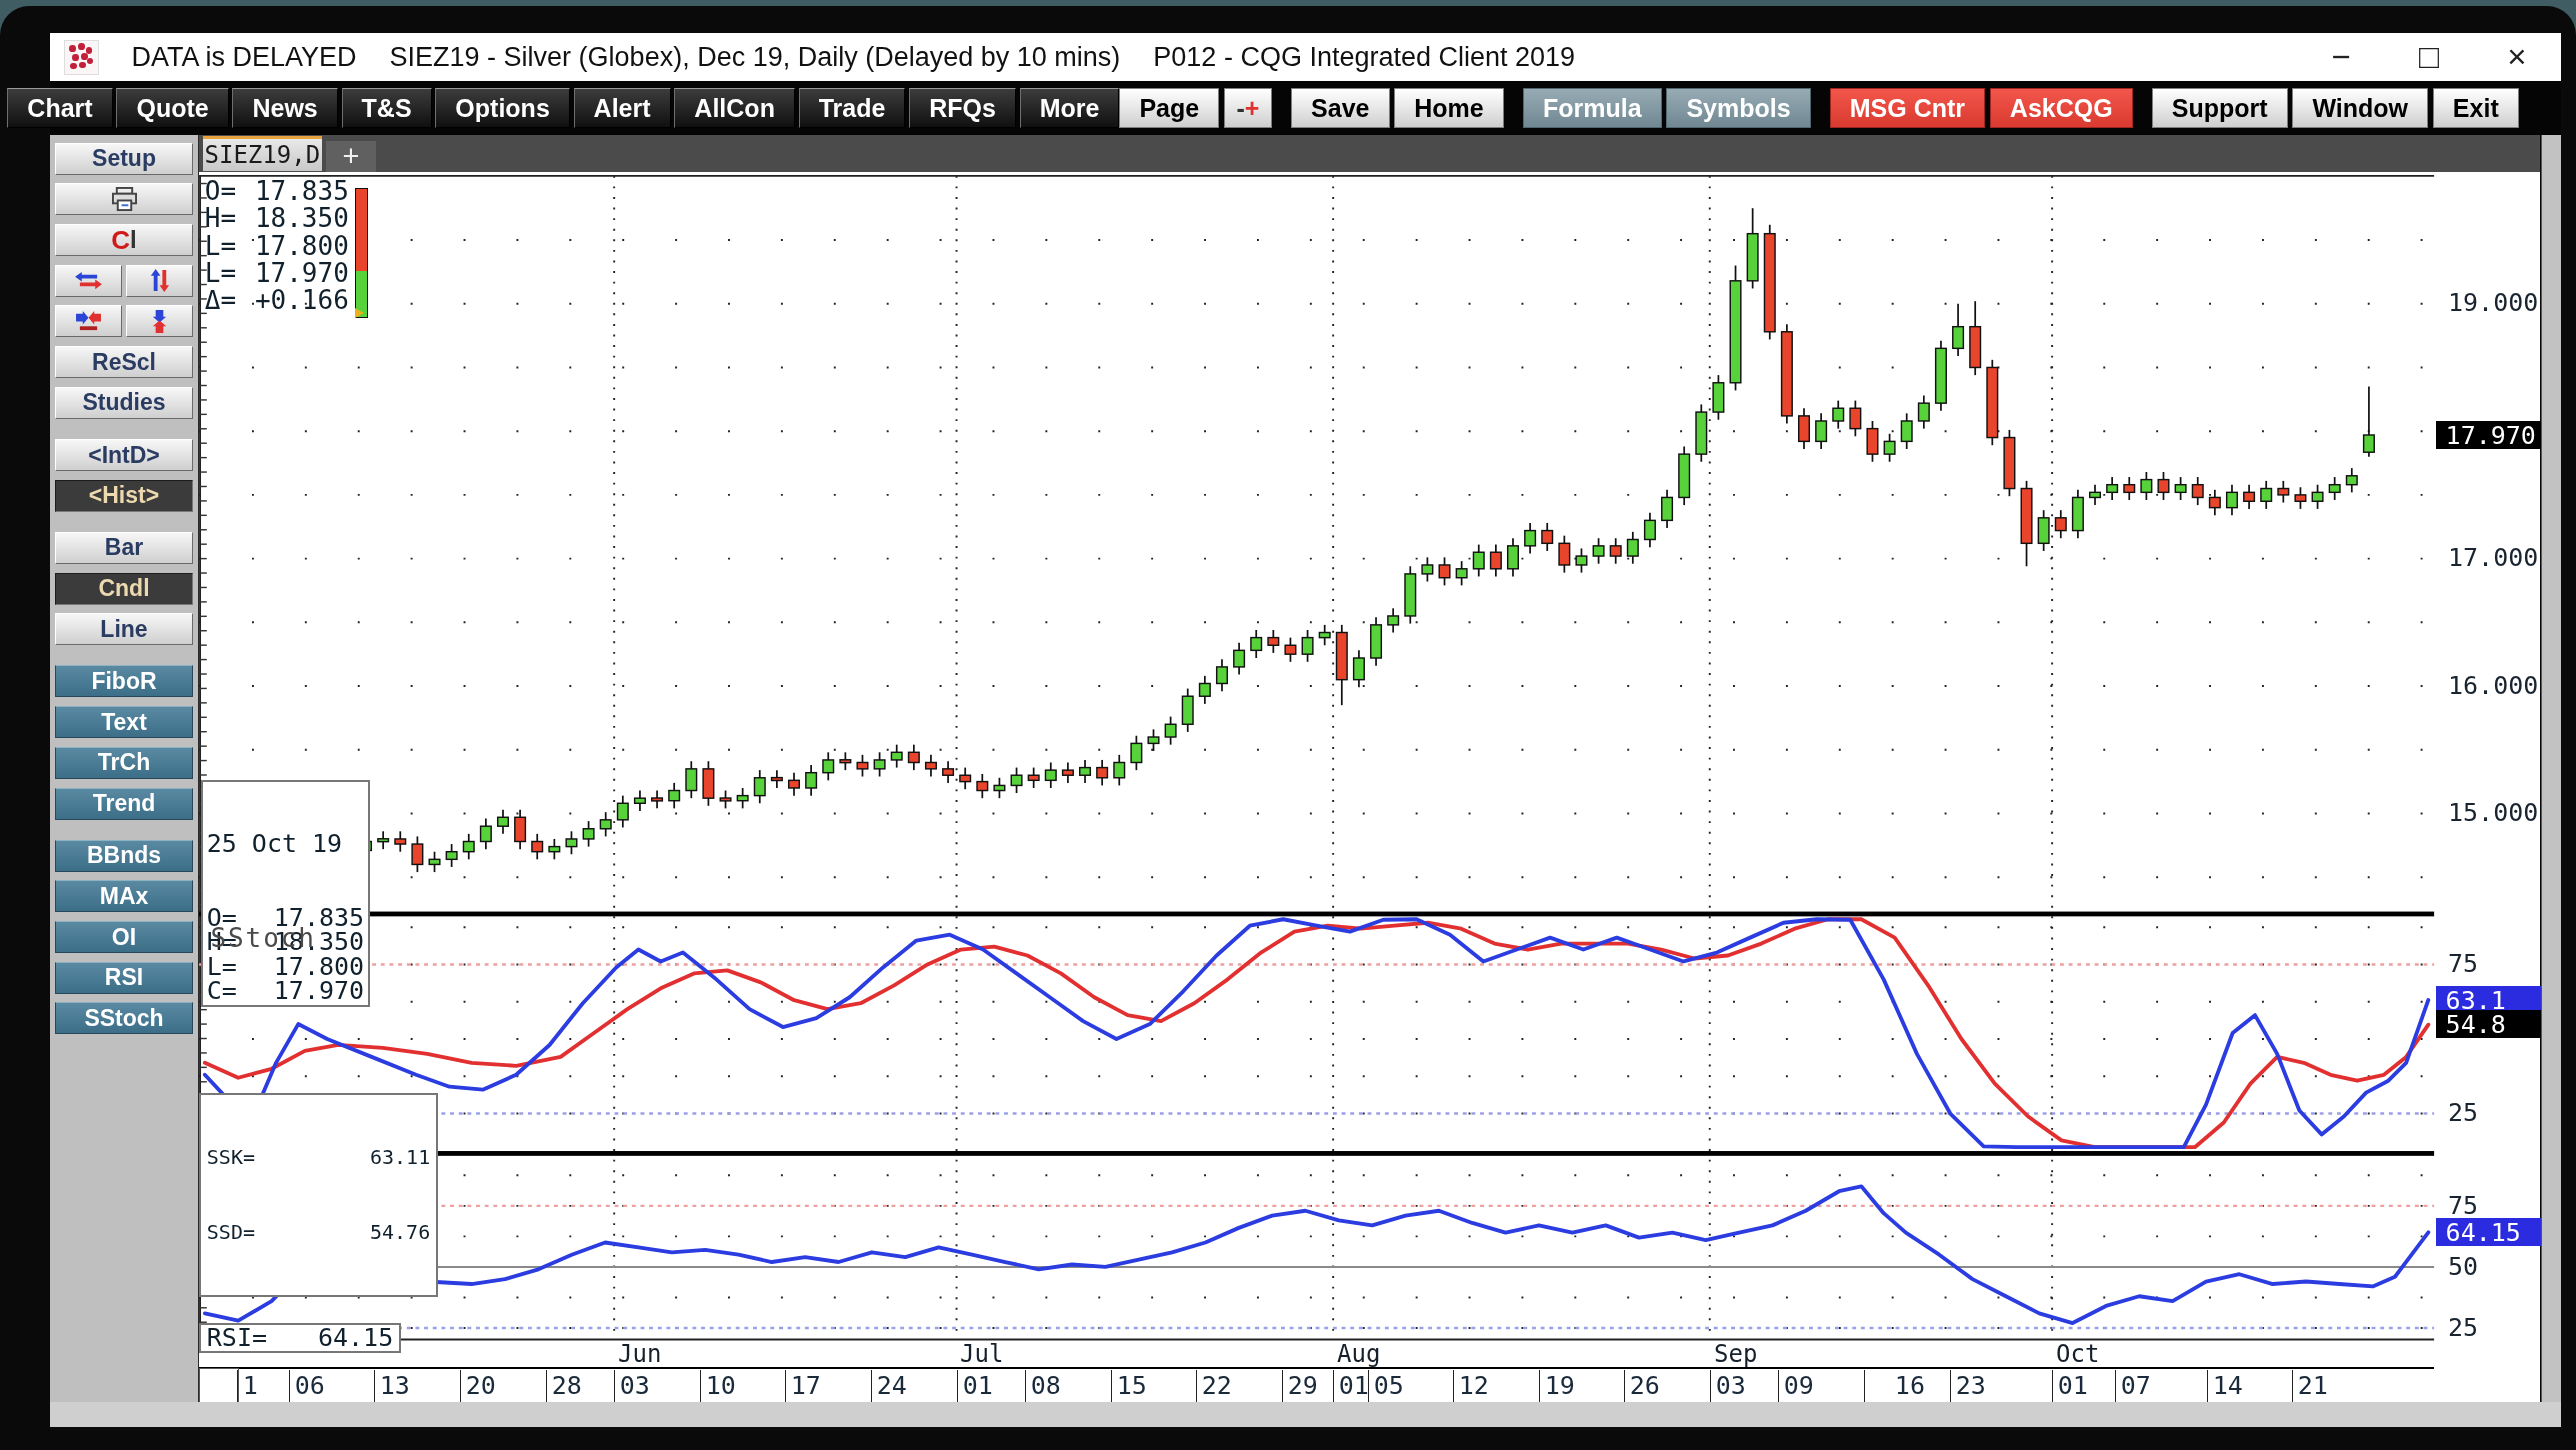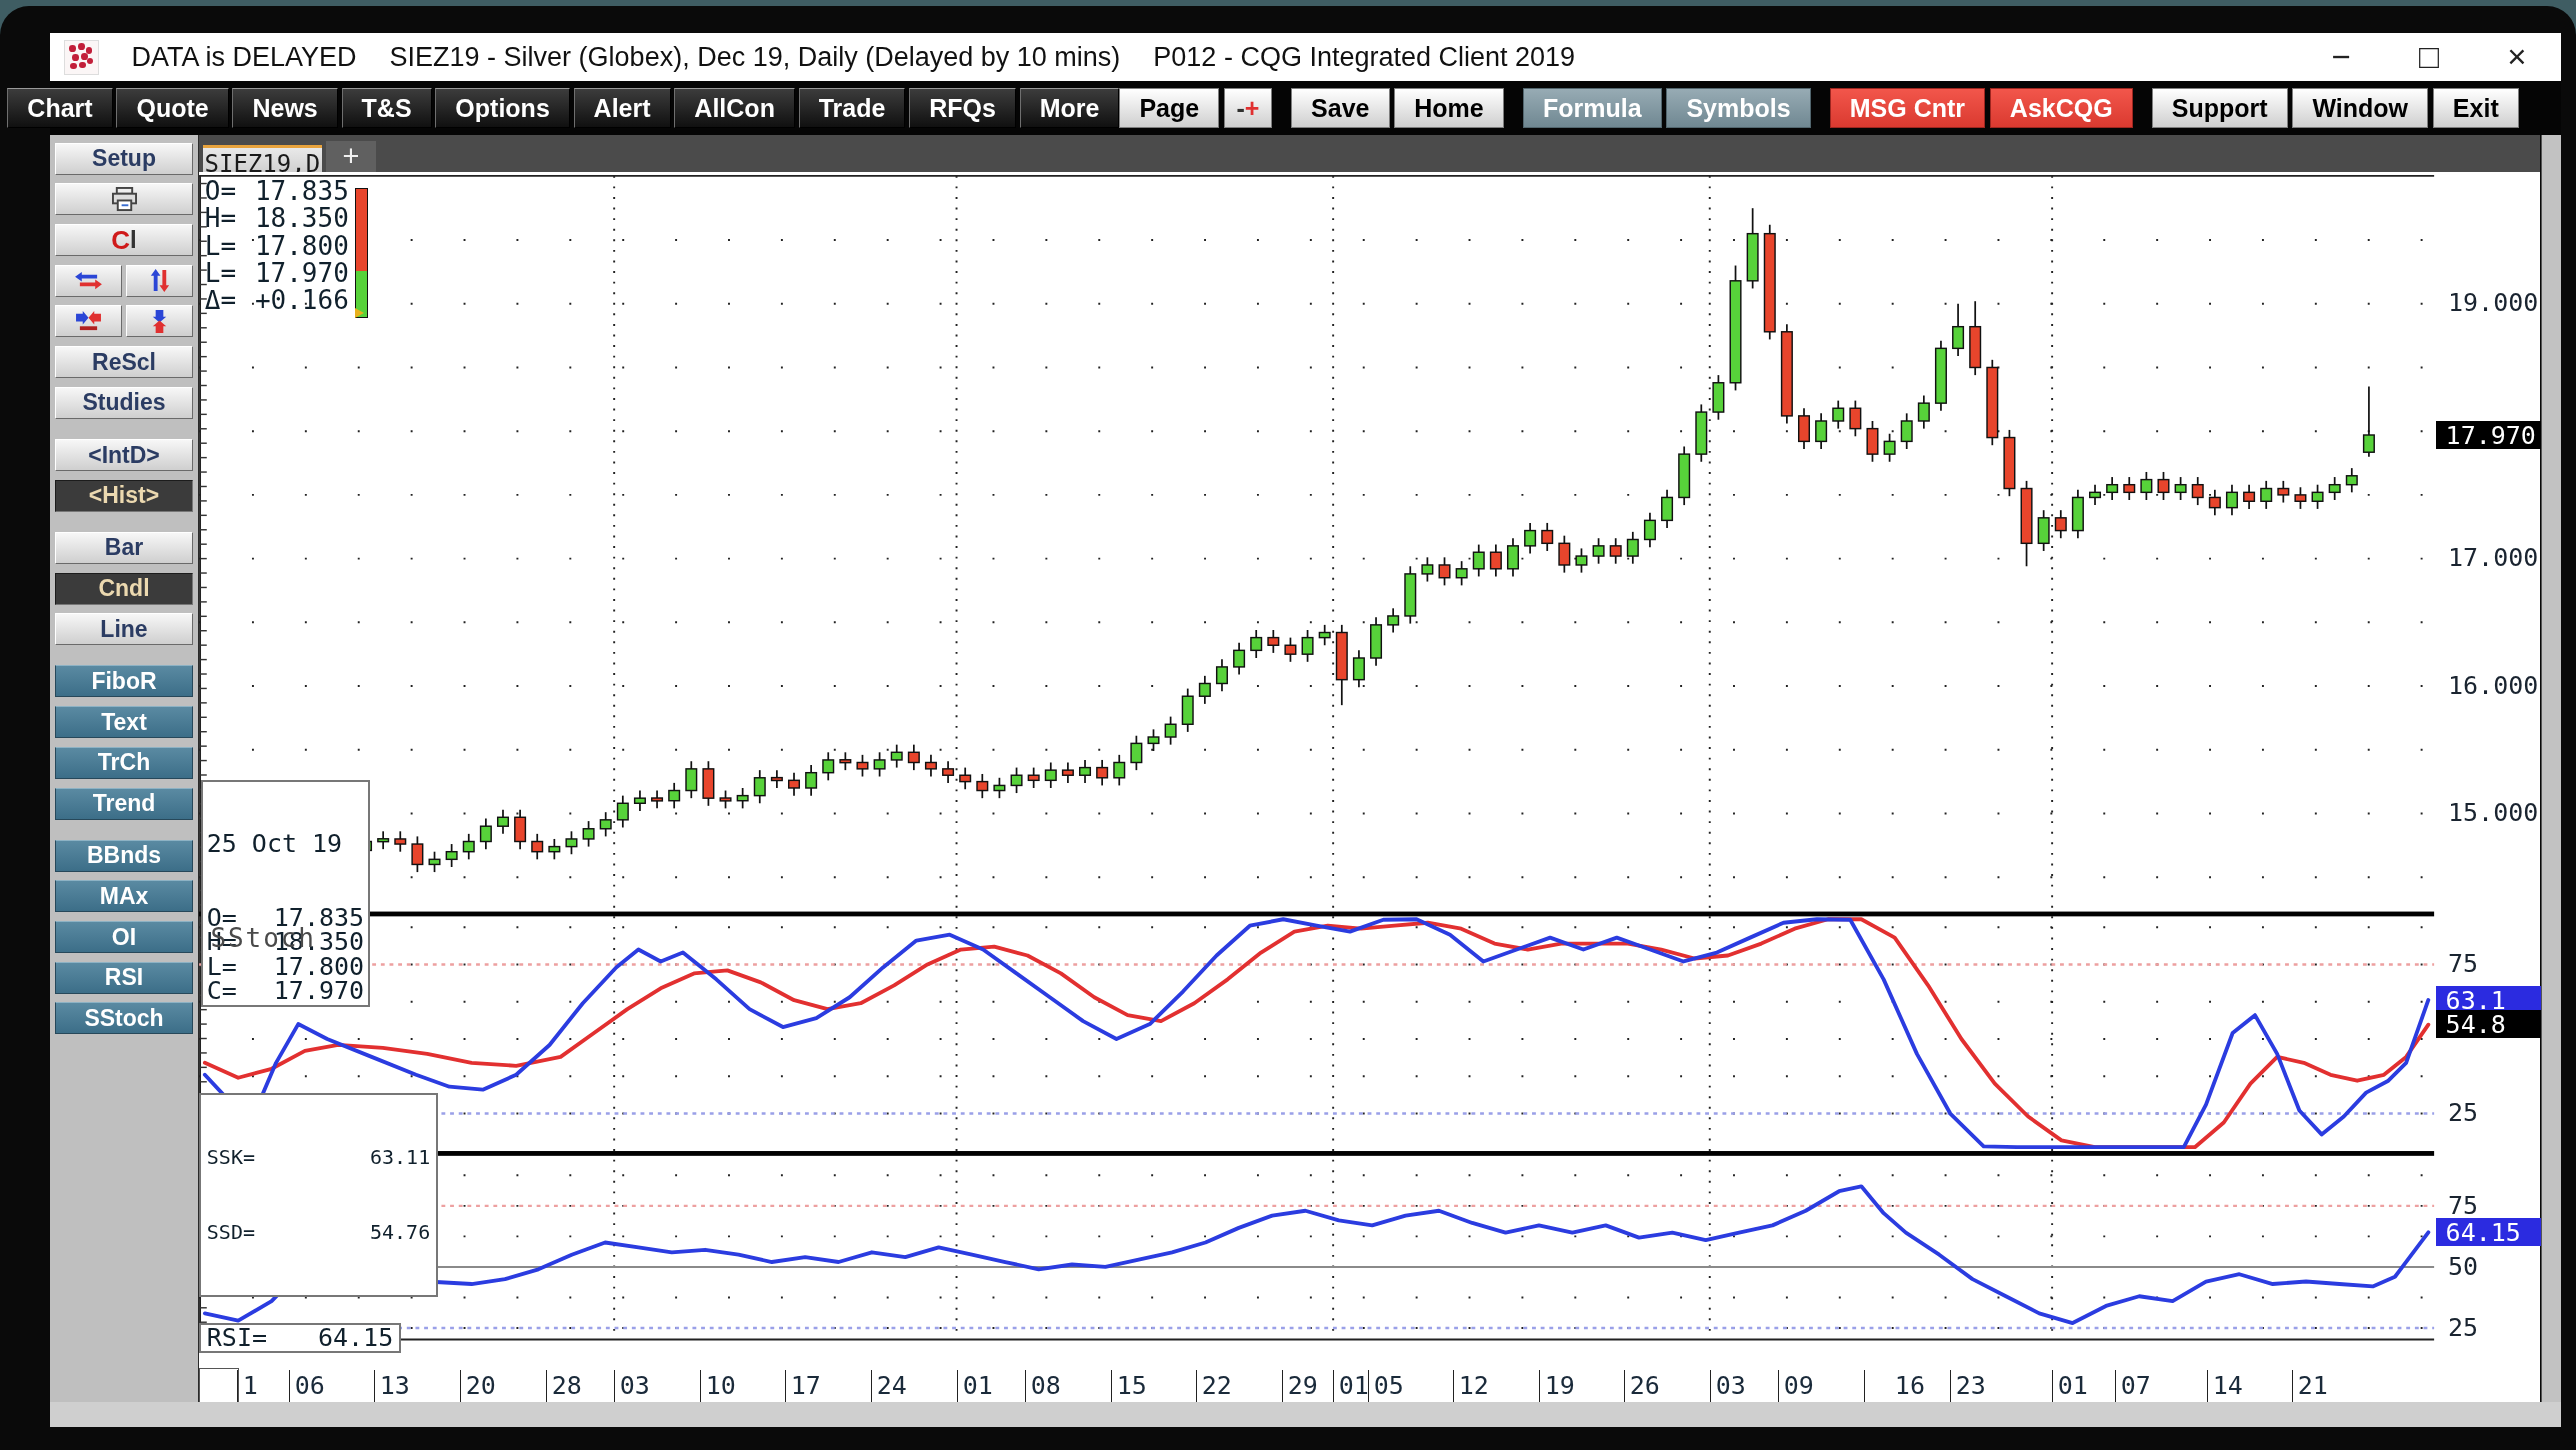--- a/index.html
+++ b/index.html
@@ -35,21 +35,21 @@
   .sbtn.teal{background:linear-gradient(#5a8aa2,#3c6e88);color:#fff;border:1.9px solid #27485a;border-top-color:#8db2c4;}
   .sbtn.dark{background:#3b3b3b;color:#ecd9b0;border:1.9px solid #1c1c1c;border-bottom-color:#777;border-right-color:#777;margin-top:8px;}
   .spair{display:flex;gap:3.8px;margin:0 4.8px 8.7px 4.8px;}
   .spair .sbtn{flex:1;margin:0;}
   .sgap{height:11.5px;}
   .sicon svg{display:block;}
 
   
   #chartcol{position:absolute;left:198px;top:135px;width:2341px;height:1268px;background:#fff;border-left:1.9px solid #2a2a2a;box-sizing:content-box;}
   #tabbar{position:absolute;left:0;top:0;width:2341px;height:37px;background:#4b4b4b;}
-  #tab-active{position:absolute;left:3.8px;top:10px;width:119px;height:35px;background:linear-gradient(#e9e9e9,#c8c8c8);border-top:3.8px solid #e8a33d;box-sizing:border-box;display:flex;align-items:center;justify-content:center;font-size:24px;color:#1a1a1a;font-family:"DejaVu Sans Mono",monospace;}
+  #tab-active{position:absolute;left:3.8px;top:1px;width:119px;height:35px;background:linear-gradient(#e9e9e9,#c8c8c8);border-top:3.8px solid #e8a33d;box-sizing:border-box;display:flex;align-items:center;justify-content:center;font-size:24px;color:#1a1a1a;font-family:"DejaVu Sans Mono",monospace;}
   #tab-plus{position:absolute;left:127px;top:5.8px;width:50px;height:31px;background:#606060;color:#f0f0f0;display:flex;align-items:center;justify-content:center;font-size:29px;}
   #chartbody{position:absolute;left:0;top:37px;width:2341px;height:1231px;background:#fff;}
   #chartsvg{position:absolute;left:0;top:0;}
 
   .mono{font-family:"DejaVu Sans Mono",monospace;}
   .overlay{position:absolute;white-space:pre;}
   #readout{left:5.8px;top:5.8px;font-size:26px;line-height:27.4px;color:#10202c;}
   .ro-row{display:flex;width:144px;justify-content:space-between;}
   #previewbar{left:156px;top:16.4px;width:12.5px;height:130px;border:1.9px solid #111;box-sizing:border-box;background:linear-gradient(#e8452c 0 64%,#57d23a 64% 100%);}
   #previewbar .tri{position:absolute;left:-1px;bottom:-1px;width:0;height:0;border-left:9.6px solid #e8b11d;border-top:5.8px solid transparent;border-bottom:5.8px solid transparent;}
@@ -594,20 +594,27 @@
 
       <div class="overlay mono" id="sskbox">
         <div class="ib-row"><span>SSK=</span><span>63.11</span></div>
         <div class="ib-row"><span>SSD=</span><span>54.76</span></div>
       </div>
 
       <div class="overlay mono" id="rsibox">
         <span>RSI=</span><span>64.15</span>
       </div>
 
+      <div id="monthrow">
+          <div class="month-label" style="left: 419px;">Jun</div>
+          <div class="month-label" style="left: 761px;">Jul</div>
+          <div class="month-label" style="left: 1138px;">Aug</div>
+          <div class="month-label" style="left: 1515px;">Sep</div>
+          <div class="month-label" style="left: 1857px;">Oct</div>
+        </div>
       <div id="dayrow">
           <div id="day-empty"></div>
           <div class="day-cell" style="left: 38px; width: 51px;">1</div>
           <div class="day-cell" style="left: 90px; width: 86px;">06</div>
           <div class="day-cell" style="left: 175px; width: 86px;">13</div>
           <div class="day-cell" style="left: 261px; width: 86px;">20</div>
           <div class="day-cell" style="left: 347px; width: 68px;">28</div>
           <div class="day-cell" style="left: 415px; width: 86px;">03</div>
           <div class="day-cell" style="left: 501px; width: 86px;">10</div>
           <div class="day-cell" style="left: 586px; width: 86px;">17</div>

